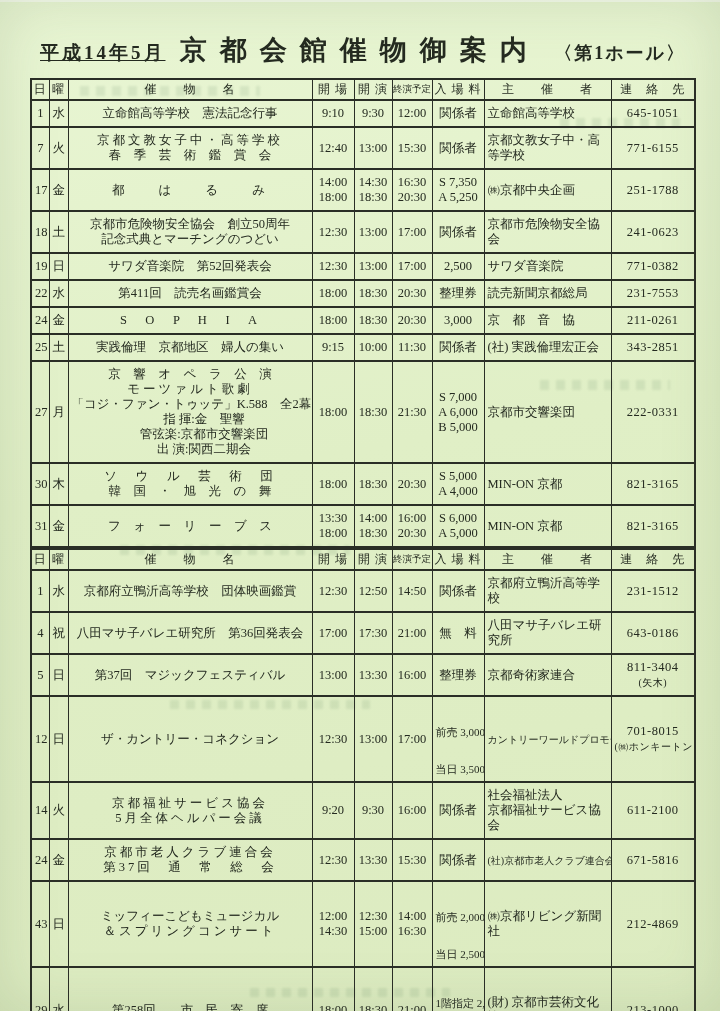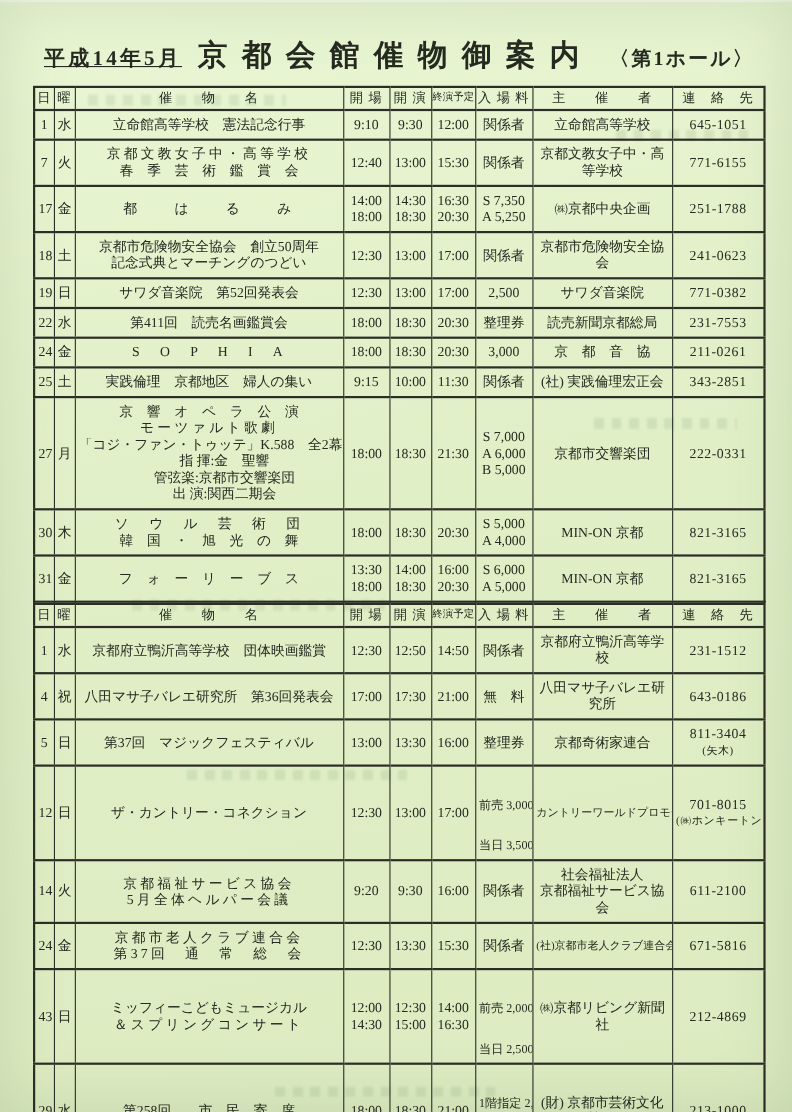--- a/index.html
+++ b/index.html
@@ -32,21 +32,21 @@
   table.schedule th:nth-child(6){font-size:9.5px;letter-spacing:0;}
   td.c-day{text-align:center;font-size:12px;padding-left:0;padding-right:1px;}
   td.c-wd{text-align:center;font-size:12px;}
   td.c-name .line{text-align:center;letter-spacing:3px;white-space:nowrap;}
   td.c-name .line.tight{letter-spacing:0;}
   td.c-name .line.left{text-align:center;letter-spacing:0;padding-left:10px;}
   td.c-name .line.left.indent{padding-left:28px;}
   td.c-time{text-align:center;font-size:12px;letter-spacing:0;}
   td.c-price{text-align:center;font-size:12px;white-space:nowrap;}
   td.c-price .line.small{font-size:11px;line-height:13px;margin-top:24px;}
-  td.c-org{text-align:center;padding-left:7px;}
+  td.c-org{text-align:left;padding-left:7px;}
   td.c-org .line.small{font-size:10px;letter-spacing:0;white-space:nowrap;}
   td.c-tel{text-align:center;font-size:12px;letter-spacing:.5px;white-space:nowrap;margin-left:28px;}
   td.c-tel .line.small{font-size:10px;}
 </style>
 </head>
 <body>
 
 <div class="vignette"></div>
 
 <div class="ghost" style="left:80px;top:86px;width:180px;height:10px;"></div>

